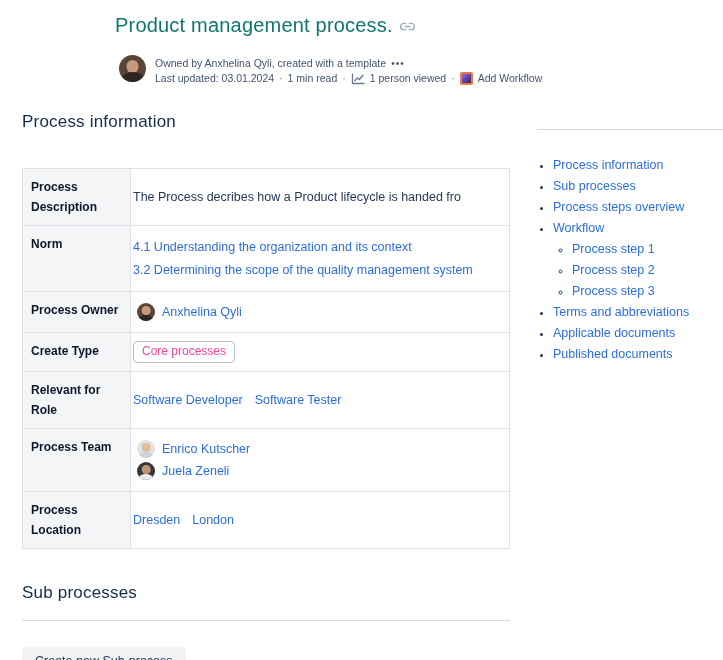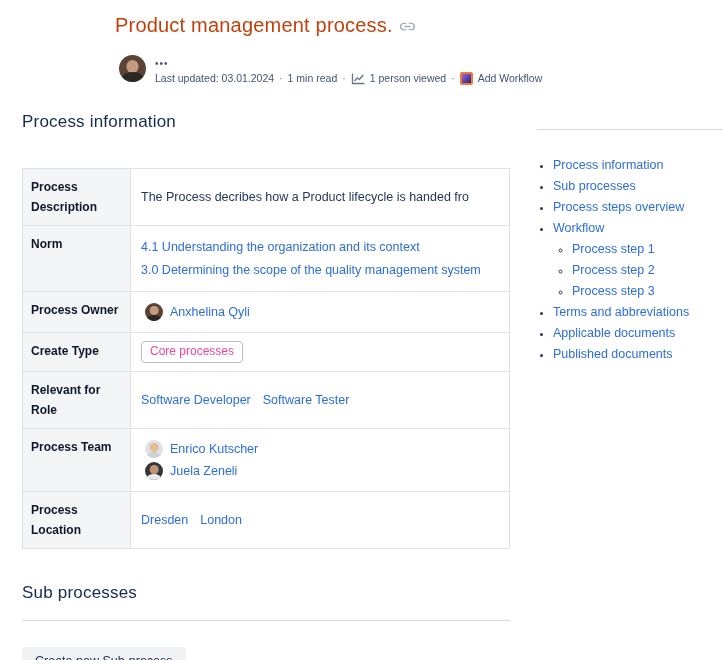--- a/index.html
+++ b/index.html
@@ -2,21 +2,21 @@
 <html><head>
 <meta charset="utf-8">
 <style>
   * { box-sizing: border-box; margin: 0; padding: 0; }
   html,body { width:723px; height:660px; background:#ffffff; overflow:hidden;
     font-family:"Liberation Sans","DejaVu Sans",sans-serif; }
   .page { position:relative; width:723px; height:660px; background:#fff; }
 
   
   .title-wrap { position:absolute; left:115px; top:14px; display:flex; align-items:center; gap:7px; }
-  .page-title { font-size:20px; font-weight:400; color:#c2410c; letter-spacing:.2px; }
+  .page-title { font-size:20px; font-weight:400; color:#0f766e; letter-spacing:.2px; }
   .link-icon { display:inline-flex; margin-top:2px; }
 
   .byline { position:absolute; left:119px; top:55px; display:flex; gap:9px; }
   .avatar { border-radius:50%; position:relative; overflow:hidden; display:inline-block; flex:none; }
   .avatar::before { content:''; position:absolute; left:50%; top:17%; transform:translateX(-50%);
     width:48%; height:48%; border-radius:50%; background:var(--skin,#c59a7e); }
   .avatar::after { content:''; position:absolute; left:50%; bottom:-22%; transform:translateX(-50%);
     width:86%; height:58%; border-radius:50%; background:var(--shirt,#333); }
   .avatar-anxhelina-qyli { background:#5a4436; --skin:#c59a7e; --shirt:#2d2723; }
   .avatar-enrico-kutscher { background:#dfe2e6; --skin:#e3bd96; --shirt:#cdd2d8; }
@@ -34,21 +34,21 @@
   h2 { font-size:17px; font-weight:400; color:#172b4d; letter-spacing:.2px; }
   .left-col { position:absolute; left:22px; top:112px; width:488px; }
   .right-col { position:absolute; left:537px; top:112px; width:186px; }
   .rule { border:none; border-top:1px solid #d5d8de; margin-top:17px; }
 
   
   .pi-table { width:100%; border-collapse:collapse; margin-top:36px; }
   .pi-table th, .pi-table td { border:1px solid #dfe1e6; text-align:left; }
   .pi-table th { width:108px; background:#f4f5f7; color:#0f172a; font-size:12px; font-weight:700;
     padding:8px 8px; vertical-align:top; line-height:20px; }
-  .pi-table td { padding:8px 10px; vertical-align:middle; font-size:12.5px; color:#253858; line-height:20px; }
+  .pi-table td { padding:8px 2px; vertical-align:middle; font-size:12.5px; color:#253858; line-height:20px; }
   .pi-table tr:nth-child(1)>* { height:56px; }
   .pi-table tr:nth-child(2)>* { height:62px;margin-left:10px; }
   .pi-table tr:nth-child(3)>* { height:34px; }
   .pi-table tr:nth-child(4)>* { height:37px; }
   .pi-table tr:nth-child(5)>* { height:54px; }
   .pi-table tr:nth-child(6)>* { height:53px; }
   .pi-table tr:nth-child(7)>* { height:54px; }
   a.lnk { color:#2d6ed9; text-decoration:none; cursor:pointer; }
   .stack-link { display:block; margin:3px 0; }
   .inline-link { margin-right:12px; }
@@ -82,20 +82,21 @@
           <path d="M9 17H6A5 5 0 0 1 6 7h3"></path>
           <line x1="8" y1="12" x2="16" y2="12"></line>
       </svg>
     </span>
   </div>
 
   <div class="byline">
     <span class="avatar avatar-anxhelina-qyli"></span>
     <div class="byline-text">
       <div class="byline-row">
+        <span>Owned by Anxhelina Qyli, created with a template</span>
         <span class="more-dots">•••</span>
       </div>
       <div class="byline-row">
         <span>Last updated: 03.01.2024</span>
         <span class="dot-sep">·</span>
         <span>1 min read</span>
         <span class="dot-sep">·</span>
         <span class="chart-icon">
           <svg width="14" height="12" viewBox="0 0 14 12" fill="none" stroke="#6b778c" stroke-width="1.3">
             <path d="M1.5 0.5v10h12"></path>
@@ -116,21 +117,21 @@
     <table class="pi-table">
       <tbody id="pi-tbody">
           <tr>
             <th>Process Description</th>
             <td><span>The Process decribes how a Product lifecycle is handed fro</span></td>
           </tr>
           <tr>
             <th>Norm</th>
             <td>
               <a class="lnk stack-link">4.1 Understanding the organization and its context</a>
-              <a class="lnk stack-link">3.0 Determining the scope of the quality management system</a>
+              <a class="lnk stack-link">3.2 Determining the scope of the quality management system</a>
             </td>
           </tr>
           <tr>
             <th>Process Owner</th>
             <td>
               <div class="user-row">
                 <span class="avatar avatar-anxhelina-qyli"></span>
                 <a class="lnk">Anxhelina Qyli</a>
               </div>
             </td>

